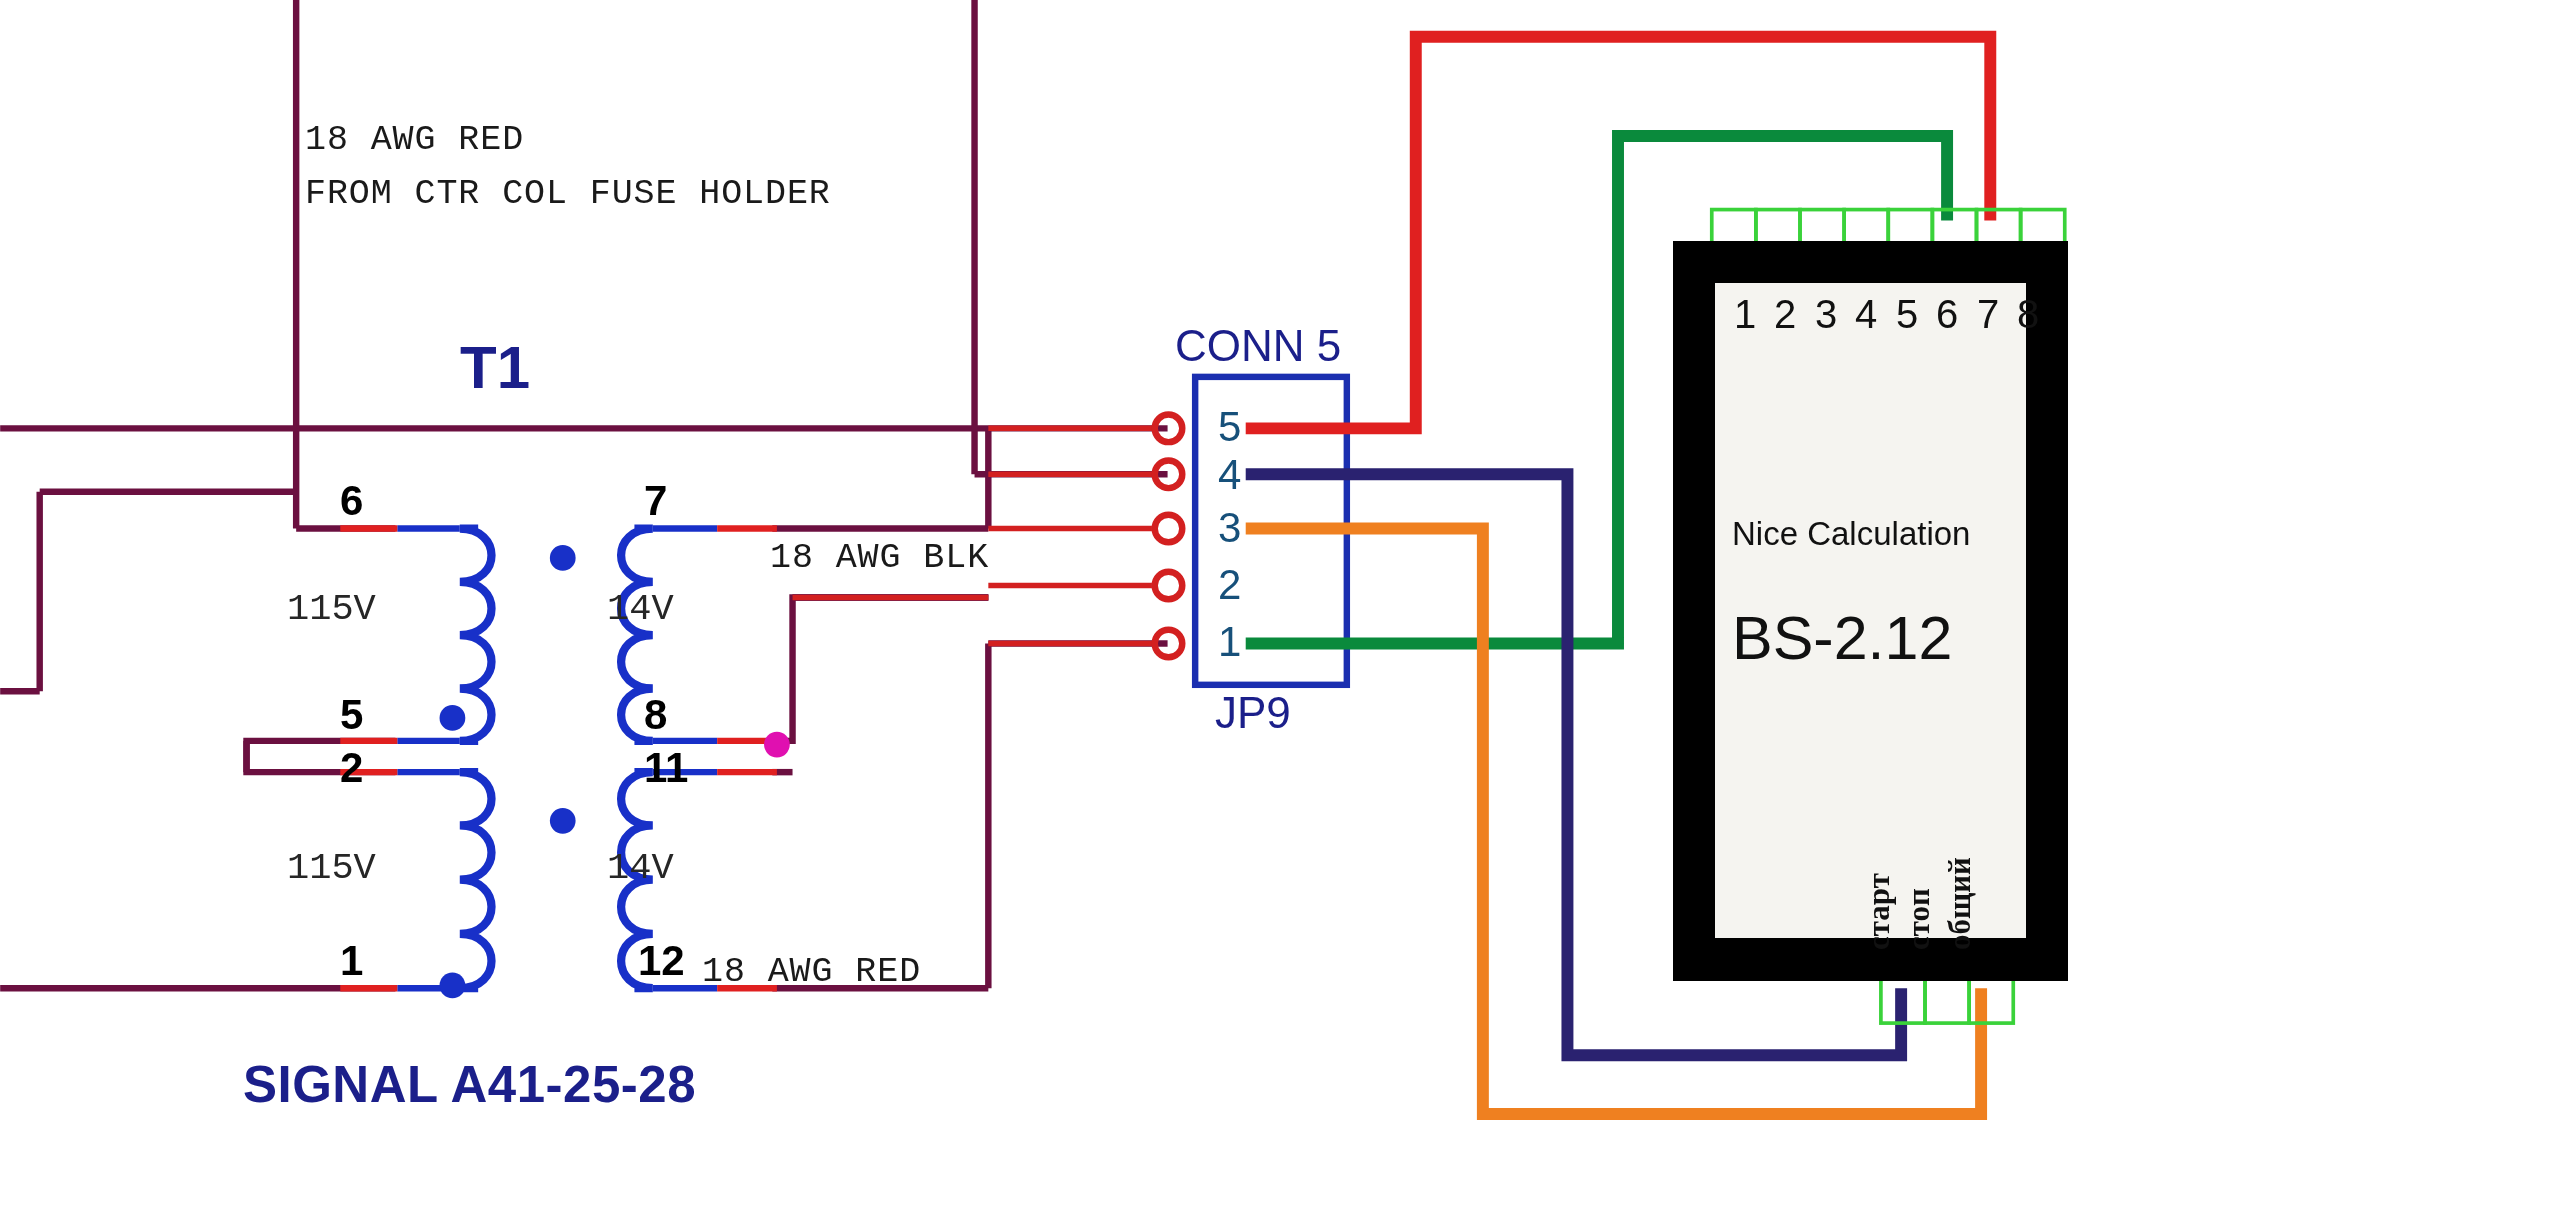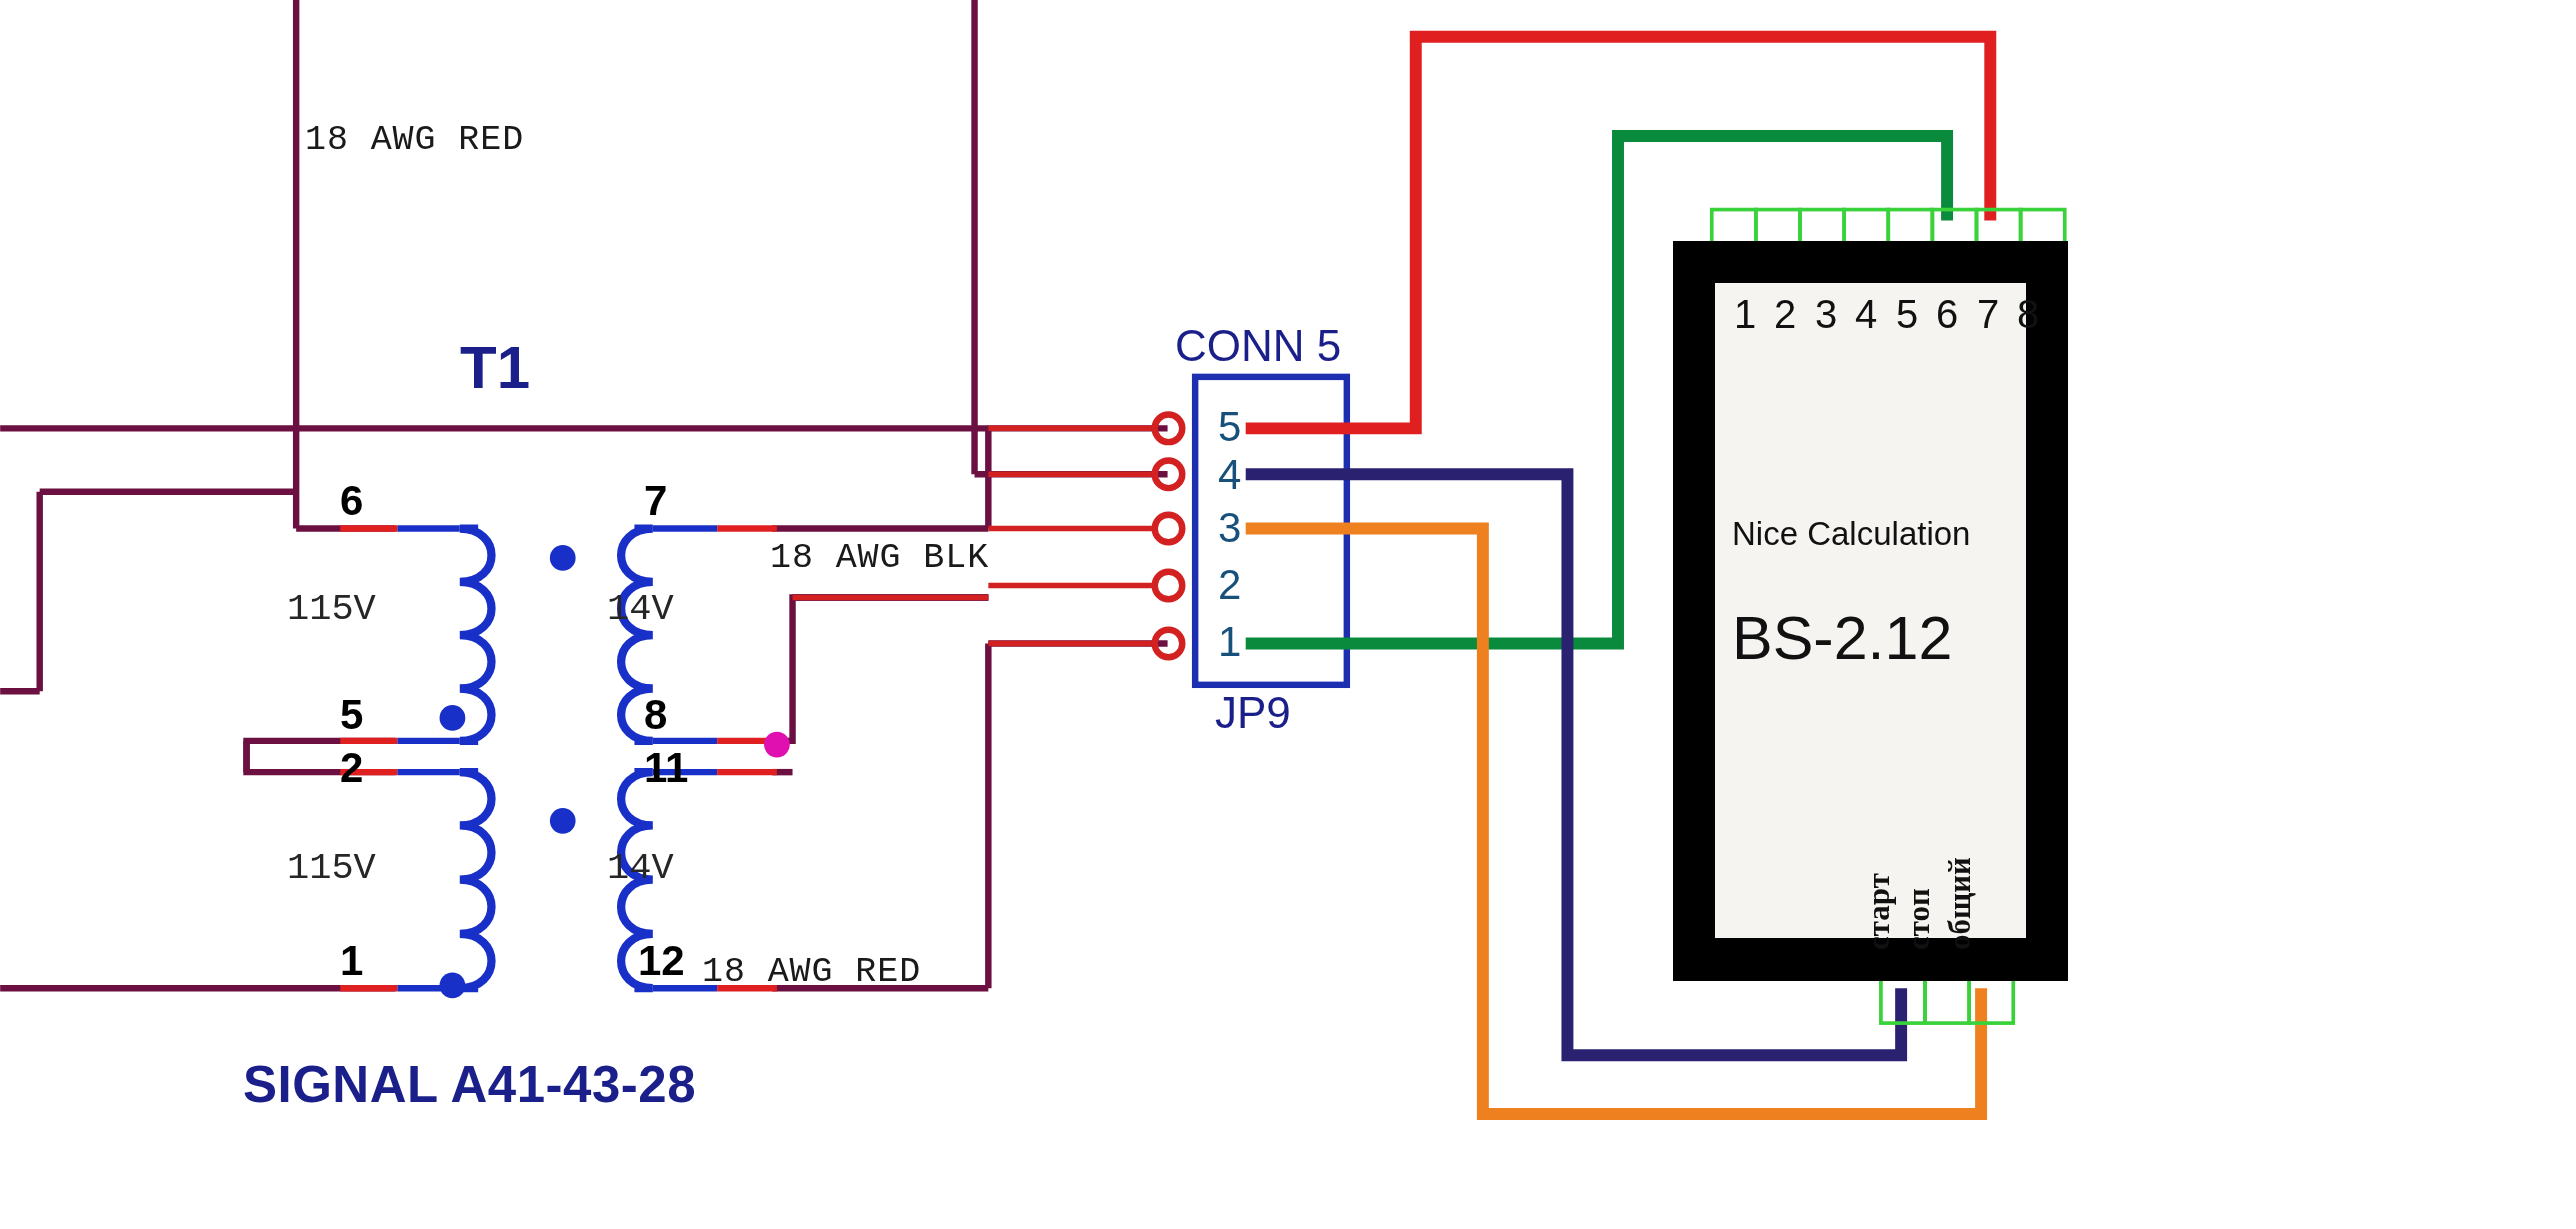--- a/index.html
+++ b/index.html
@@ -247,41 +247,42 @@
       <rect x="2198" y="228" width="48" height="48"></rect>
     </g>
     <g fill="none" stroke="#3ad23a" stroke-width="4">
       <rect x="2046" y="1065" width="48" height="48"></rect>
       <rect x="2094" y="1065" width="48" height="48"></rect>
       <rect x="2142" y="1065" width="48" height="48"></rect>
     </g>
   </svg>
 
   <div class="txt mono-note" style="left:305px; top:123px;">18 AWG RED</div>
+  <div class="txt mono-note" style="left:305px; top:177px;">FROM CTR COL FUSE HOLDER</div>
 
   <div class="txt t1-label" style="left:460px; top:338px;">T1</div>
 
   <div class="txt term-num" style="left:340px; top:480px;">6</div>
   <div class="txt term-num" style="left:644px; top:480px;">7</div>
   <div class="txt term-num" style="left:340px; top:694px;">5</div>
   <div class="txt term-num" style="left:644px; top:694px;">8</div>
   <div class="txt term-num" style="left:340px; top:747px;">2</div>
   <div class="txt term-num" style="left:644px; top:747px;">11</div>
   <div class="txt term-num" style="left:340px; top:940px;">1</div>
   <div class="txt term-num" style="left:638px; top:940px;">12</div>
 
   <div class="txt volt-label" style="left:287px; top:591px;">115V</div>
   <div class="txt volt-label" style="left:607px; top:591px;">14V</div>
   <div class="txt volt-label" style="left:287px; top:850px;">115V</div>
   <div class="txt volt-label" style="left:607px; top:850px;">14V</div>
 
   <div class="txt mono-note" style="left:770px; top:541px;">18 AWG BLK</div>
   <div class="txt mono-note" style="left:702px; top:955px;">18 AWG RED</div>
 
-  <div class="txt signal-label" style="left:243px; top:1059px;">SIGNAL A41-43-28</div>
+  <div class="txt signal-label" style="left:243px; top:1059px;">SIGNAL A41-25-28</div>
 
   <div class="txt conn-title" style="left:1133px; top:324px;">CONN 5</div>
   <div class="txt jp-label" style="left:1215px; top:691px;">JP9</div>
   <div class="txt conn-pin" style="left:1218px; top:406px;">5</div>
   <div class="txt conn-pin" style="left:1218px; top:454px;">4</div>
   <div class="txt conn-pin" style="left:1218px; top:507px;">3</div>
   <div class="txt conn-pin" style="left:1218px; top:564px;">2</div>
   <div class="txt conn-pin" style="left:1218px; top:621px;">1</div>
 
   <div class="dev-body" style="left:1673px; top:241px; width:395px; height:740px;"></div>

